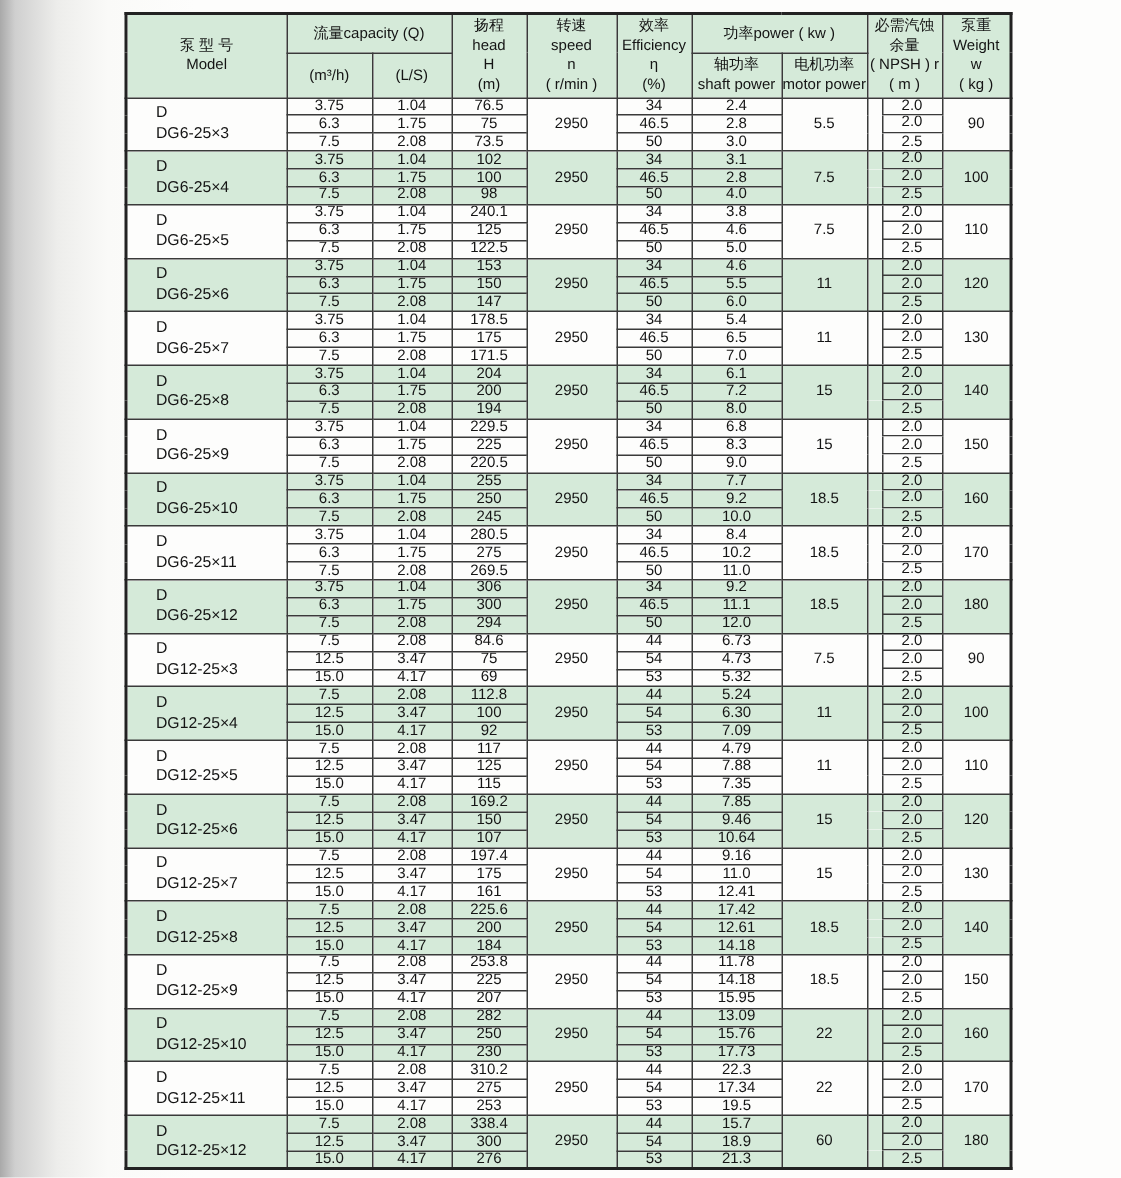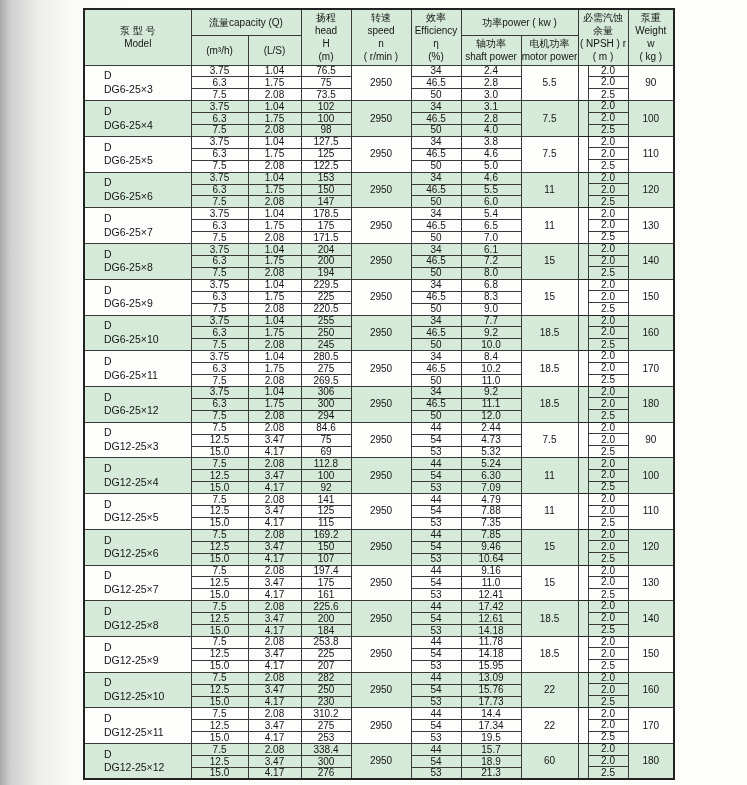--- a/index.html
+++ b/index.html
@@ -174,21 +174,21 @@
             <div class="npsh-box">2.5</div>
           </td>
         </tr>
       </tbody>
       <tbody>
         <tr class="sep">
           <td rowspan="3" class="model">D
 DG6-25×5</td>
           <td>3.75</td>
           <td>1.04</td>
-          <td>127.5</td>
+          <td>240.1</td>
           <td rowspan="3">2950</td>
           <td>34</td>
           <td>3.8</td>
           <td rowspan="3">7.5</td>
           <td class="npsh">
             <div class="npsh-box sep">2.0</div>
           </td>
           <td rowspan="3">110</td>
         </tr>
         <tr class="sep">
@@ -473,21 +473,21 @@
       </tbody>
       <tbody>
         <tr class="sep">
           <td rowspan="3" class="model">D
 DG12-25×3</td>
           <td>7.5</td>
           <td>2.08</td>
           <td>84.6</td>
           <td rowspan="3">2950</td>
           <td>44</td>
-          <td>2.44</td>
+          <td>6.73</td>
           <td rowspan="3">7.5</td>
           <td class="npsh">
             <div class="npsh-box sep">2.0</div>
           </td>
           <td rowspan="3">90</td>
         </tr>
         <tr class="sep">
           <td>12.5</td>
           <td>3.47</td>
           <td>75</td>
@@ -544,21 +544,21 @@
             <div class="npsh-box">2.5</div>
           </td>
         </tr>
       </tbody>
       <tbody>
         <tr class="sep">
           <td rowspan="3" class="model">D
 DG12-25×5</td>
           <td>7.5</td>
           <td>2.08</td>
-          <td>141</td>
+          <td>117</td>
           <td rowspan="3">2950</td>
           <td>44</td>
           <td>4.79</td>
           <td rowspan="3">11</td>
           <td class="npsh">
             <div class="npsh-box sep">2.0</div>
           </td>
           <td rowspan="3">110</td>
         </tr>
         <tr class="sep">
@@ -769,21 +769,21 @@
       </tbody>
       <tbody>
         <tr class="sep">
           <td rowspan="3" class="model">D
 DG12-25×11</td>
           <td>7.5</td>
           <td>2.08</td>
           <td>310.2</td>
           <td rowspan="3">2950</td>
           <td>44</td>
-          <td>14.4</td>
+          <td>22.3</td>
           <td rowspan="3">22</td>
           <td class="npsh">
             <div class="npsh-box sep">2.0</div>
           </td>
           <td rowspan="3">170</td>
         </tr>
         <tr class="sep">
           <td>12.5</td>
           <td>3.47</td>
           <td>275</td>

